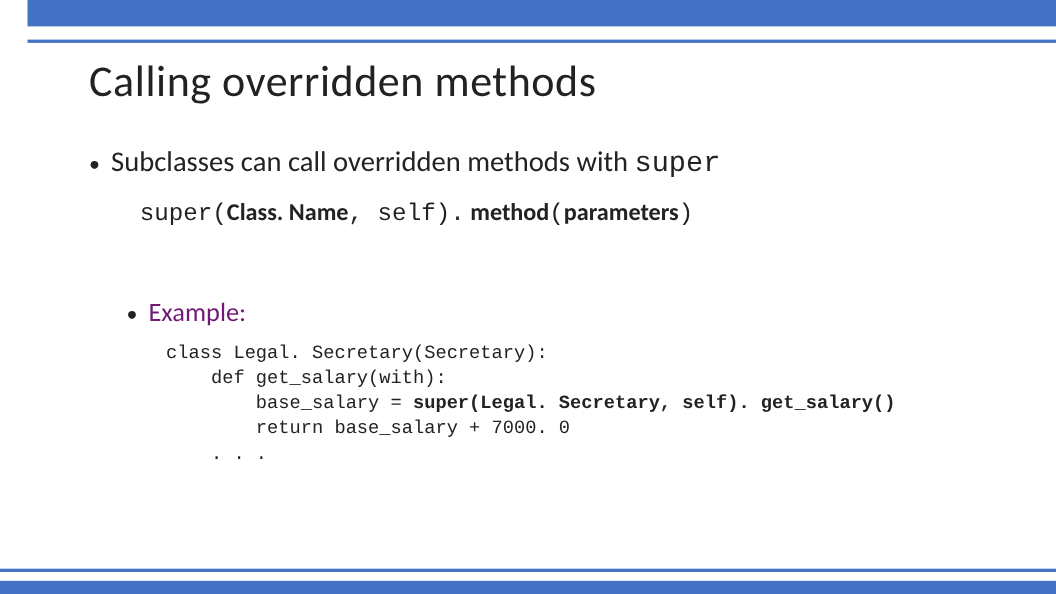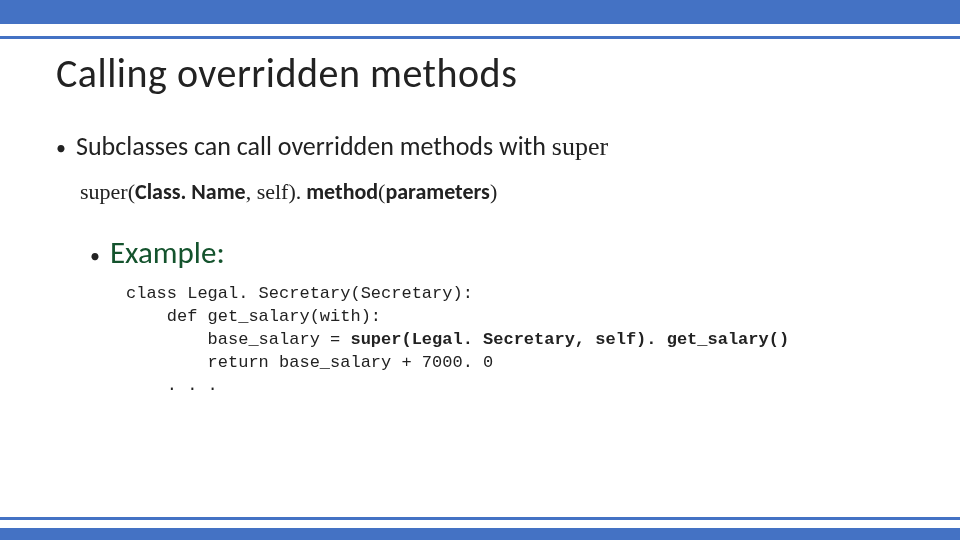--- a/index.html
+++ b/index.html
@@ -1,29 +1,29 @@
 <!DOCTYPE html>
 <html><head>
 <meta charset="utf-8">
 <style>
   * { margin: 0; padding: 0; box-sizing: border-box; }
   html, body { width: 960px; height: 540px; font-family: Calibri, "Segoe UI", Arial, sans-serif; background: #fff; color: #222; }
-  .slide { width: 960px; height: 540px; position: relative; }
+  .slide { width: 960px; height: 540px; position: relative; padding-left: 25px; }
   .top-bar { height: 24px; background: #4472c4; width: 100%; }
   .rule { height: 3px; background: #4472c4; width: 100%; }
   .rule-top { margin-top: 12px; }
   .content-wrap { padding: 10px 56px 0 56px; }
   .title { font-size: 40px; font-weight: 400; color: #222; letter-spacing: 0.5px; margin-bottom: 32px; }
   .bullet-row { display: flex; align-items: baseline; margin-bottom: 16px; }
   .bullet-dot { font-size: 20px; line-height: 1; margin-right: 10px; color: #222; }
   .bullet-text { font-size: 26px; color: #222; }
-  .syntax-line { font-size: 22px; margin-left: 24px; margin-bottom: 28px; }
-  .mono { font-family: Liberation Serif, serif; }
+  .syntax-line { font-size: 22px; margin-left: 46px; margin-bottom: 28px; }
+  .mono { font-family: Liberation Mono, monospace; }
   .sub-bullet-row { display: flex; align-items: baseline; margin-left: 34px; margin-bottom: 12px; }
-  .sub-bullet-text { font-size: 31px; color: #14532d; }
+  .sub-bullet-text { font-size: 24px; color: #701a75; margin-top: 35px; }
   .code-block { font-family: "Courier New", Courier, monospace; font-size: 17px; line-height: 1.35; margin-left: 70px; white-space: pre; color: #222; }
   .code-block b { font-weight: bold; }
   .bottom-bar { position: absolute; bottom: 0; left: 0; right: 0; height: 12px; background: #4472c4; }
   .bottom-rule { position: absolute; bottom: 20px; left: 0; right: 0; height: 3px; background: #4472c4; }
 </style>
 </head>
 <body>
 
 <div class="slide">
   <div class="top-bar"></div>

